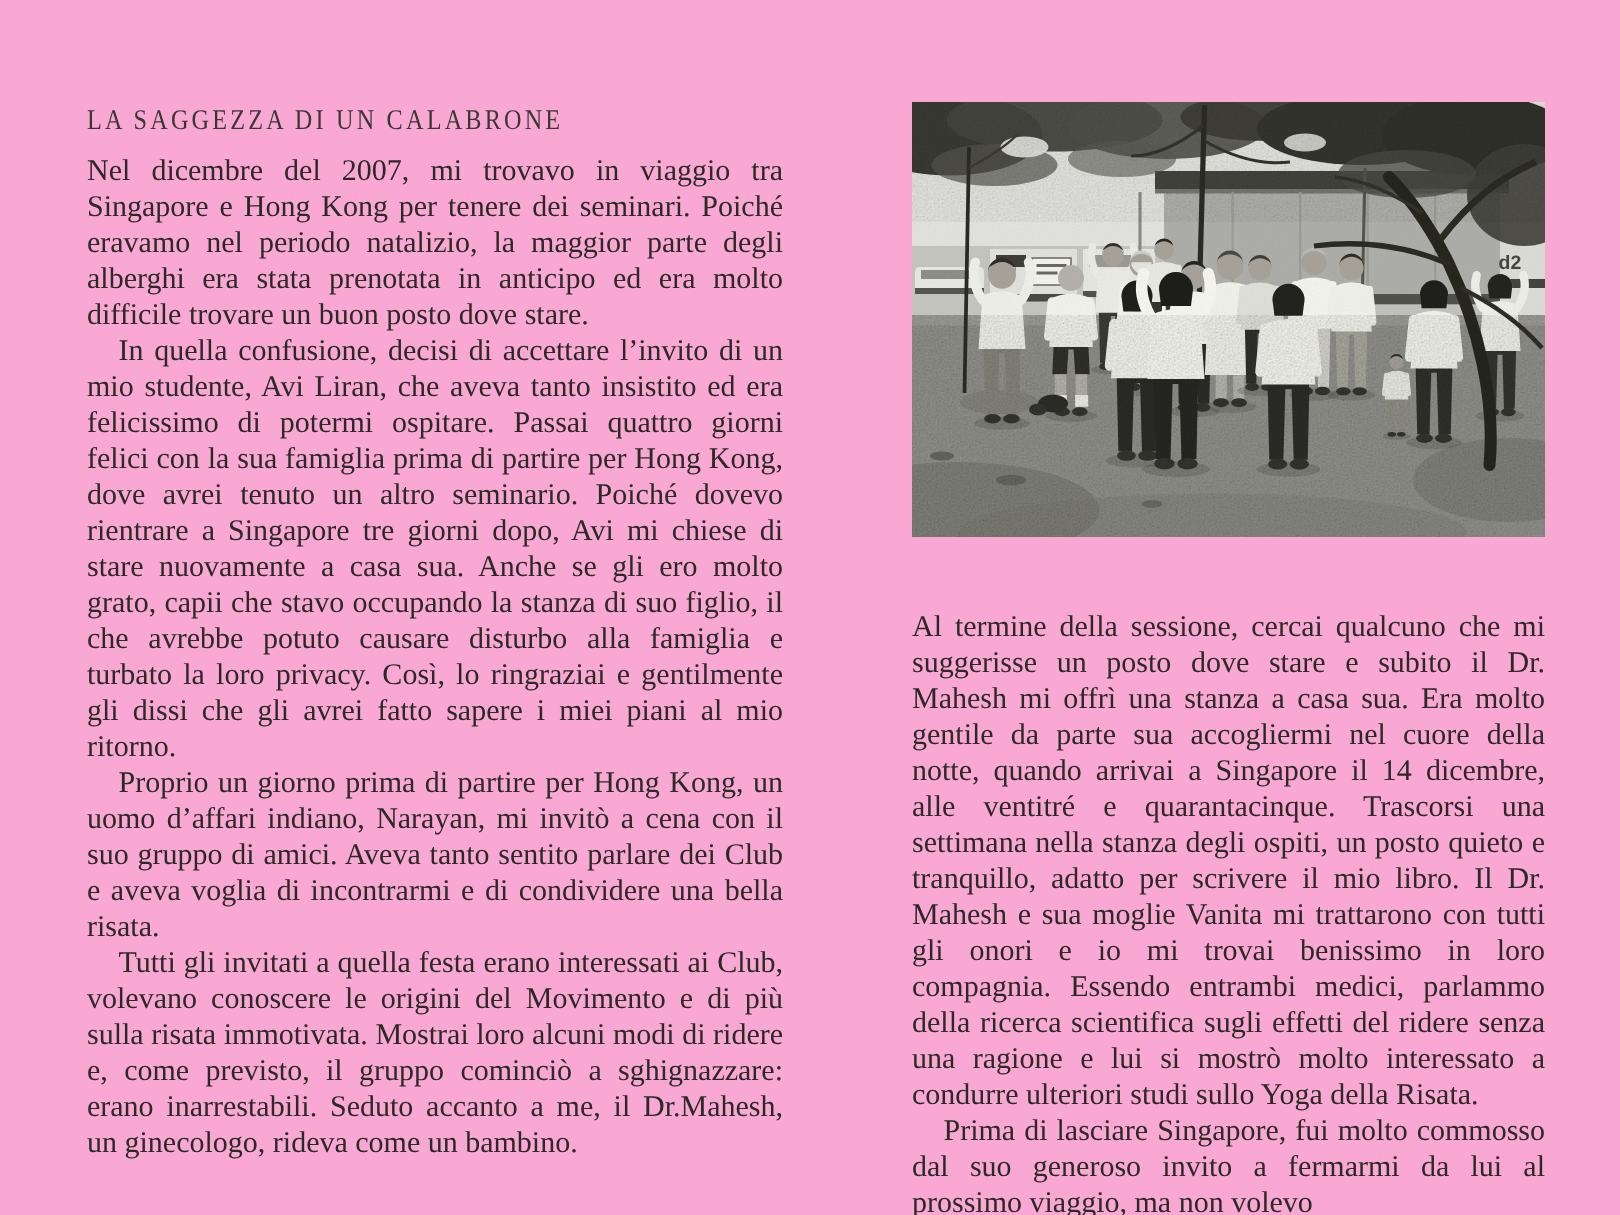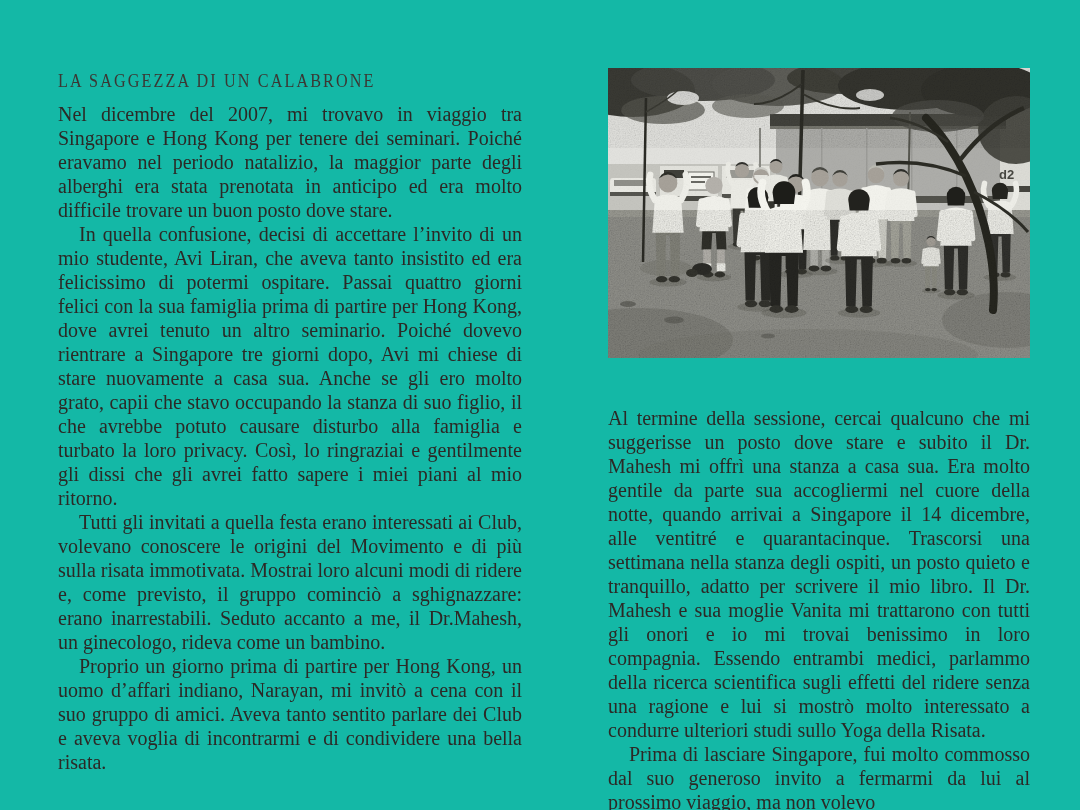--- a/index.html
+++ b/index.html
@@ -1,18 +1,18 @@
 <!DOCTYPE html>
 <html><head>
 <meta charset="utf-8">
 <style>
   html,body{margin:0;padding:0;background:#ffffff;}
   body{width:1080px;height:810px;overflow:hidden;
        font-family:"Liberation Serif","DejaVu Serif",serif;color:#2c2926;}
-  .spread{position:relative;width:1080px;height:810px;background:#14b8a6;}
+  .spread{position:relative;width:1080px;height:810px;background:#f9a8d4;}
 
   .page{position:absolute;}
   .page-left{left:58px;top:70px;width:464px;}
   .page-right{left:608px;top:68px;width:422px;}
 
   .chapter-title{margin:0 0 10px 0;font-weight:normal;font-size:19px;
     letter-spacing:2.5px;color:#3b3733;white-space:nowrap;
     transform:scale(0.85,1);transform-origin:left center;}
 
   .body-text p{margin:0;font-size:20px;line-height:24px;text-align:justify;
@@ -31,22 +31,22 @@
 </head>
 <body>
 
 <div class="spread">
 
   <section class="page page-left">
     <h1 class="chapter-title">LA SAGGEZZA DI UN CALABRONE</h1>
     <div class="body-text">
       <p>Nel dicembre del 2007, mi trovavo in viaggio tra Singapore e Hong Kong per tenere dei seminari. Poiché eravamo nel periodo natalizio, la maggior parte degli alberghi era stata prenotata in anticipo ed era molto difficile trovare un buon posto dove stare.</p>
       <p>In quella confusione, decisi di accettare l’invito di un mio studente, Avi Liran, che aveva tanto insistito ed era felicissimo di potermi ospitare. Passai quattro giorni felici con la sua famiglia prima di partire per Hong Kong, dove avrei tenuto un altro seminario. Poiché dovevo rientrare a Singapore tre giorni dopo, Avi mi chiese di stare nuovamente a casa sua. Anche se gli ero molto grato, capii che stavo occupando la stanza di suo figlio, il che avrebbe potuto causare disturbo alla famiglia e turbato la loro privacy. Così, lo ringraziai e gentilmente gli dissi che gli avrei fatto sapere i miei piani al mio ritorno.</p>
+      <p>Proprio un giorno prima di partire per Hong Kong, un uomo d’affari indiano, Narayan, mi invitò a cena con il suo gruppo di amici. Aveva tanto sentito parlare dei Club e aveva voglia di incontrarmi e di condividere una bella risata.</p>
       <p>Tutti gli invitati a quella festa erano interessati ai Club, volevano conoscere le origini del Movimento e di più sulla risata immotivata. Mostrai loro alcuni modi di ridere e, come previsto, il gruppo cominciò a sghignazzare: erano inarrestabili. Seduto accanto a me, il Dr.Mahesh, un ginecologo, rideva come un bambino.</p>
-      <p>Proprio un giorno prima di partire per Hong Kong, un uomo d’affari indiano, Narayan, mi invitò a cena con il suo gruppo di amici. Aveva tanto sentito parlare dei Club e aveva voglia di incontrarmi e di condividere una bella risata.</p>
     </div>
   </section>
 
   <section class="page page-right">
 
     <figure class="photo-figure">
       <svg width="422" height="290" viewBox="0 0 422 290" xmlns="http://www.w3.org/2000/svg">
         <title>Black-and-white photograph of a group of about twenty people in white shirts laughing together in a loose circle on a grassy park field, with trees, parked vehicles and a low building in the background</title>
         <defs>
           <filter id="grain" x="0" y="0" width="100%" height="100%">

